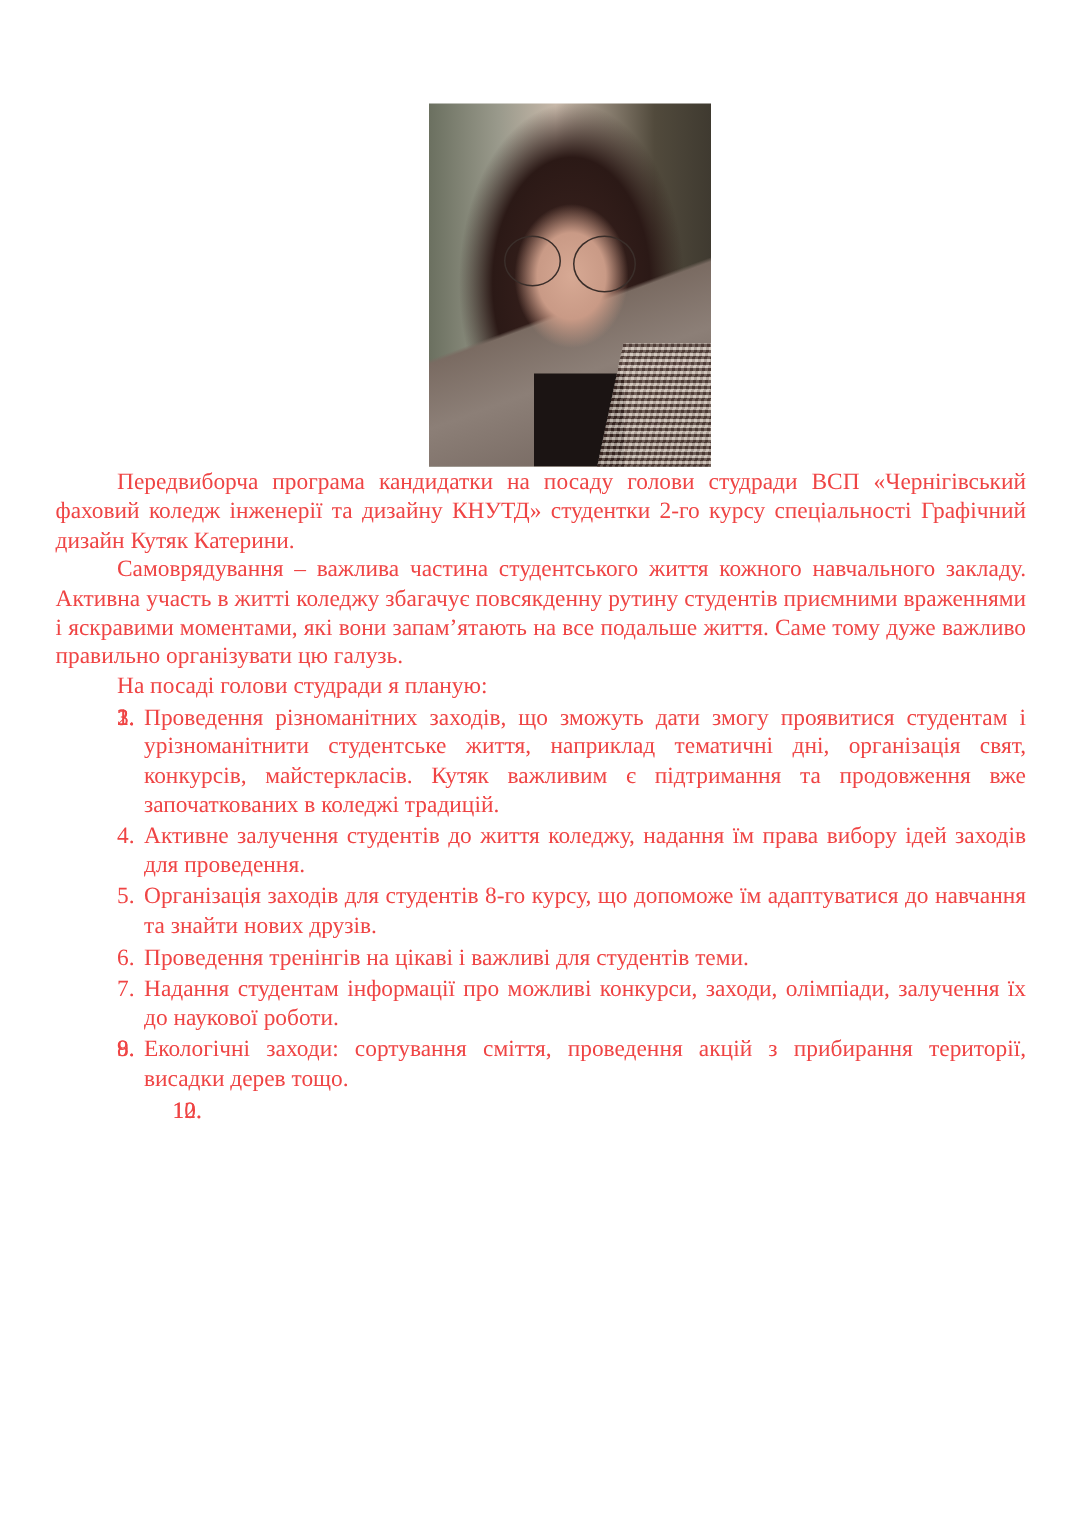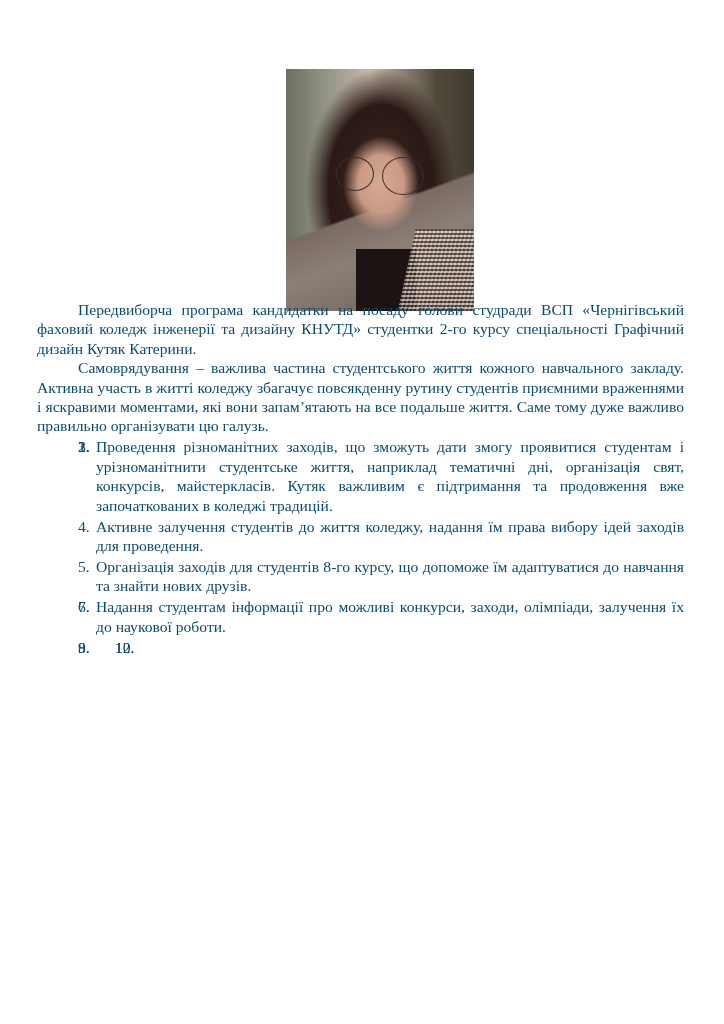--- a/index.html
+++ b/index.html
@@ -25,23 +25,23 @@
     background: #1b1413;
   }
   .photo .jacket {
     position: absolute; left: 120px; top: 160px; width: 80px; height: 90px;
     background:
       repeating-linear-gradient(0deg, rgba(60,40,35,.55) 0 2px, rgba(230,220,210,.6) 2px 4px),
       repeating-linear-gradient(90deg, rgba(60,40,35,.45) 0 2px, rgba(230,220,210,.5) 2px 4px);
     transform: skewX(-12deg);
   }
   .text {
-    position: absolute; left: 37px; top: 300px; width: 647px;
+    position: absolute; left: 37px; top: 312px; width: 647px;
     font-family: "Liberation Serif", "DejaVu Serif", serif;
-    font-size: 15.6px; line-height: 19.4px; color: #0c4a6e;
+    font-size: 15.6px; line-height: 19.4px; color: #ef4444;
   }
   .para { margin: 0; text-align: justify; text-indent: 41px; }
   .plan-intro { margin: 0; text-indent: 41px; }
   ol.plan { list-style: none; margin: 0; padding: 0; }
   ol.plan li { position: relative; padding-left: 59px; text-align: justify; margin: 0 0 1.6px 0; }
   ol.plan li .num { position: absolute; left: 41px; top: 0; }
   ol.plan li.wide .num { left: 38px; margin-left: 40px; }
 </style>
 </head>
 <body>
@@ -51,27 +51,28 @@
   <div class="photo">
     <div class="collar"></div>
     <div class="jacket"></div>
     <div class="glasses-l"></div>
     <div class="glasses-r"></div>
   </div>
 
   <div class="text">
     <p class="para">Передвиборча програма кандидатки на посаду голови студради ВСП «Чернігівський фаховий коледж інженерії та дизайну КНУТД» студентки 2-го курсу спеціальності Графічний дизайн Кутяк Катерини.</p>
     <p class="para">Самоврядування – важлива частина студентського життя кожного навчального закладу. Активна участь в житті коледжу збагачує повсякденну рутину студентів приємними враженнями і яскравими моментами, які вони запам’ятають на все подальше життя. Саме тому дуже важливо правильно організувати цю галузь.</p>
+    <p class="plan-intro">На посаді голови студради я планую:</p>
     <ol class="plan">
       <li><span class="num">1.</span></li>
       <li><span class="num">2.</span></li>
       <li><span class="num">3.</span><span>Проведення різноманітних заходів, що зможуть дати змогу проявитися студентам і урізноманітнити студентське життя, наприклад тематичні дні, організація свят, конкурсів, майстеркласів. Кутяк важливим є підтримання та продовження вже започаткованих в коледжі традицій.</span></li>
       <li><span class="num">4.</span><span>Активне залучення студентів до життя коледжу, надання їм права вибору ідей заходів для проведення.</span></li>
       <li><span class="num">5.</span><span>Організація заходів для студентів 8-го курсу, що допоможе їм адаптуватися до навчання та знайти нових друзів.</span></li>
-      <li><span class="num">6.</span></li>
+      <li><span class="num">6.</span><span>Проведення тренінгів на цікаві і важливі для студентів теми.</span></li>
       <li><span class="num">7.</span><span>Надання студентам інформації про можливі конкурси, заходи, олімпіади, залучення їх до наукової роботи.</span></li>
       <li><span class="num">8.</span></li>
-      <li><span class="num">9.</span></li>
+      <li><span class="num">9.</span><span>Екологічні заходи: сортування сміття, проведення акцій з прибирання території, висадки дерев тощо.</span></li>
       <li class="wide"><span class="num">10.</span></li>
       <li class="wide"><span class="num">12.</span></li>
     </ol>
   </div>
 </div>
 
 </body></html>

